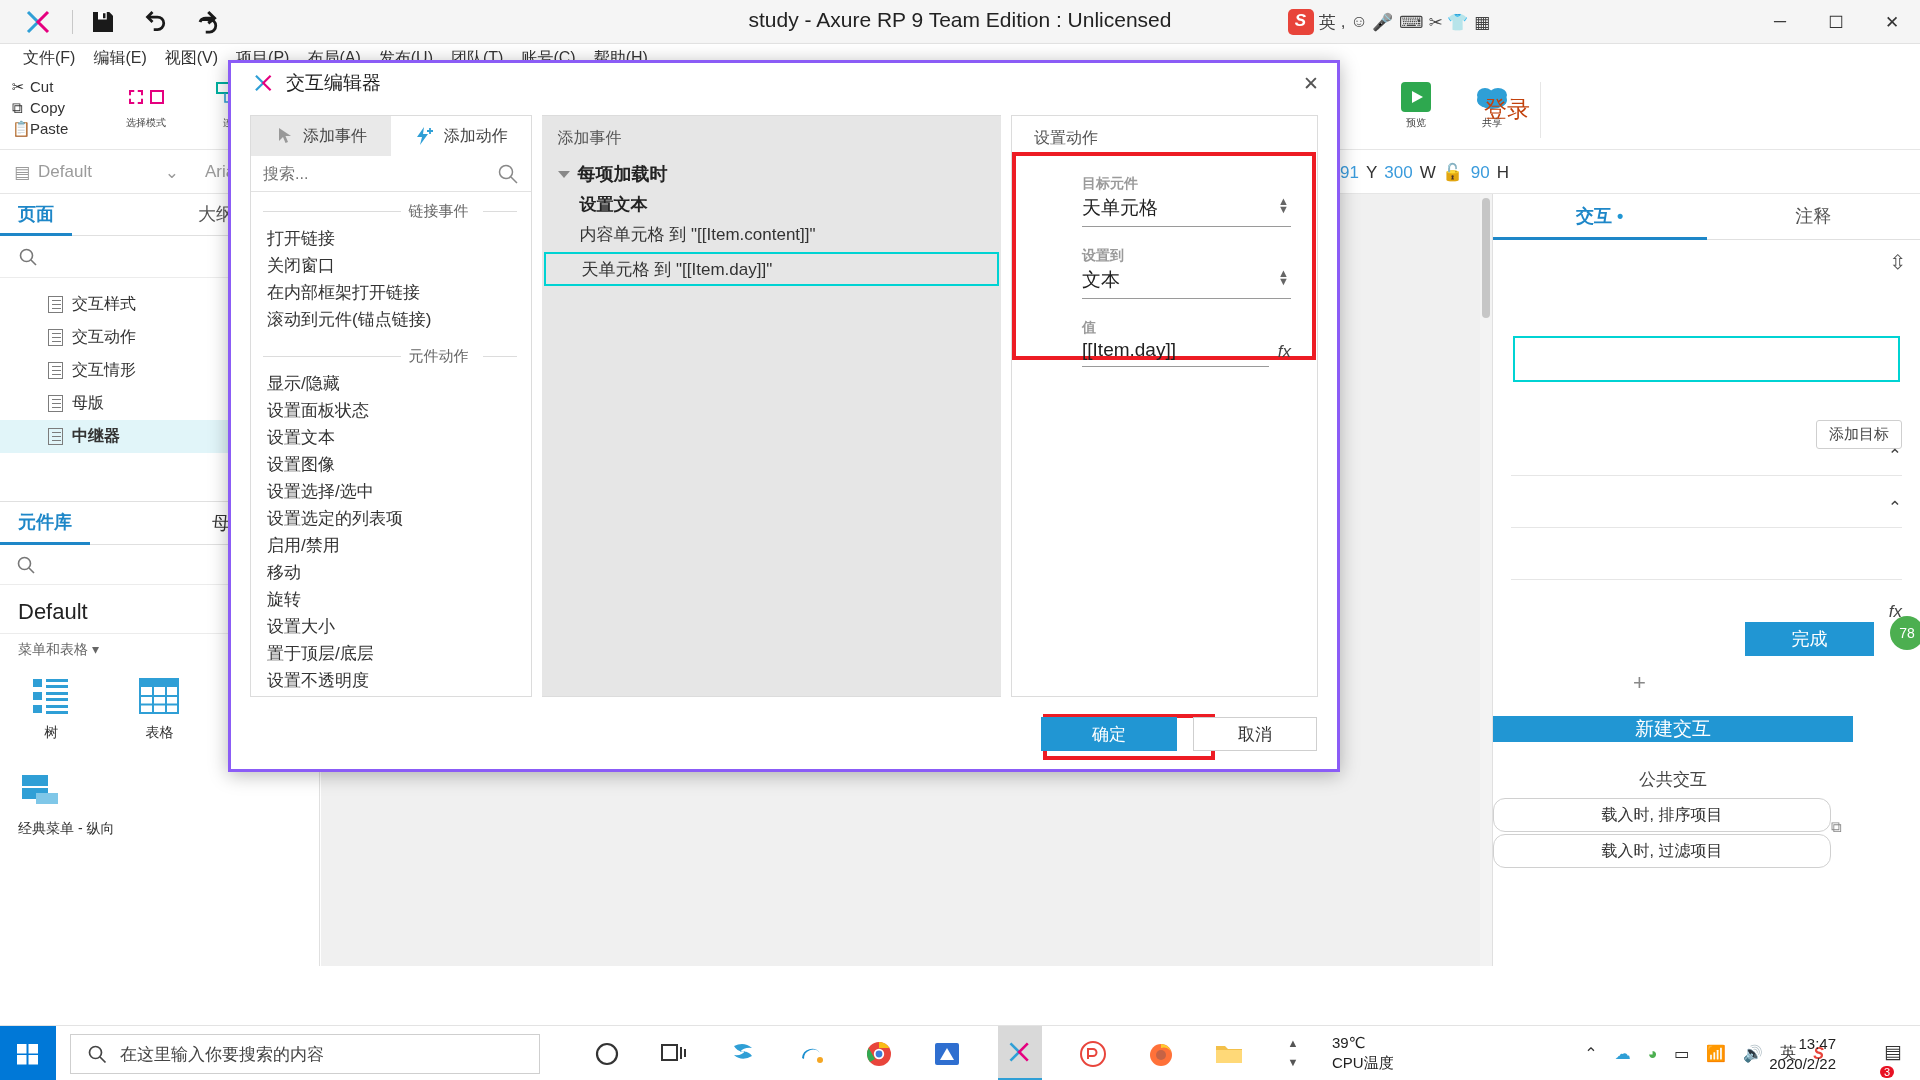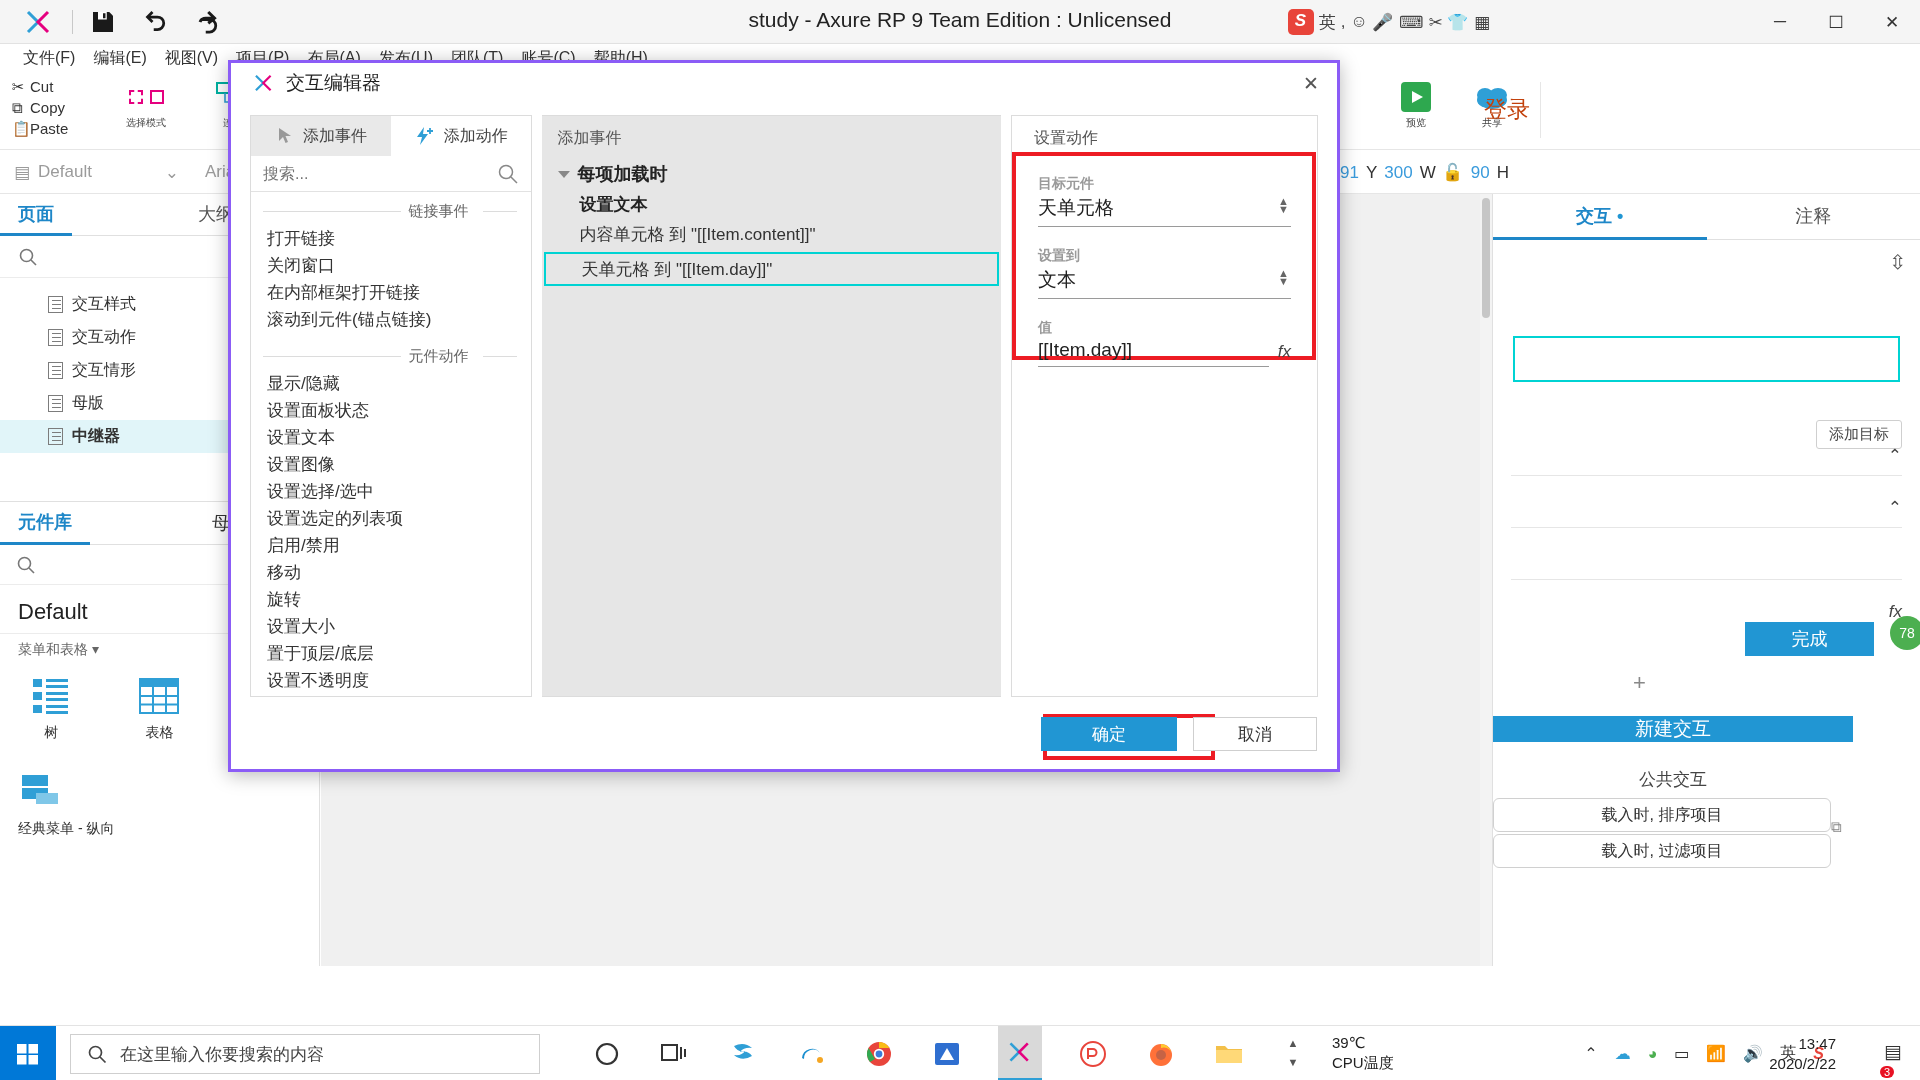--- a/index.html
+++ b/index.html
@@ -74,21 +74,21 @@
 
   
   .inspector { position:absolute; right:0; top:194px; width:428px; bottom:114px; background:#fff; border-left:1px solid #e0e0e0; }
   .ins-tabs { height:46px; display:flex; align-items:center; border-bottom:1px solid #e0e0e0; }
   .ins-tab{ flex:1; text-align:center; font-size:18px; color:#555; cursor:pointer; height:46px; line-height:44px;}
   .ins-tab.active{ color:#1e87c8; font-weight:bold; border-bottom:3px solid #1e87c8;}
   .ins-body{ position:relative; height:calc(100% - 46px); }
   .ins-slider { position:absolute; right:14px; top:10px; font-size:20px; color:#555;}
   .ins-row { position:absolute; left:18px; right:18px; height:40px; border-bottom:1px solid #e6e6e6; display:flex; align-items:center; justify-content:space-between; color:#444;}
   .ins-btn-blue { position:absolute; background:#2196d3; color:#fff; display:flex;align-items:center;justify-content:center; font-size:18px; cursor:pointer;}
-  .ins-btn-out { position:absolute; border:1px solid #d0d0d0; background:#fff; color:#333; display:flex;align-items:center;justify-content:center; font-size:16px; cursor:pointer; border-radius:6px;}
+  .ins-btn-out { position:absolute; border:1px solid #d0d0d0; background:#fff; color:#333; display:flex;align-items:center;justify-content:center; font-size:16px; cursor:pointer; border-radius:12px;}
   .addtarget { position:absolute; right:18px; top:180px; border:1px solid #cfcfcf; border-radius:3px; padding:4px 12px; font-size:15px; color:#444; background:#fff; cursor:pointer;}
 
   
   .dlg { position:absolute; left:228px; top:60px; width:1112px; height:712px; background:#fff; border:3px solid #8b5cf6; box-shadow:0 3px 18px rgba(0,0,0,.28); }
   .dlg-title { height:40px; display:flex; align-items:center; padding-left:22px; gap:11px; font-size:19px; color:#222; background:#fff; }
   .dlg-close { position:absolute; right:10px; top:6px; width:32px;height:28px;display:flex;align-items:center;justify-content:center; font-size:19px; color:#555; cursor:pointer;}
   .dlg-body { position:absolute; left:19px; top:52px; right:19px; bottom:72px; display:flex; }
 
   
   .col-left { width:288px; border:1px solid #dcdcdc; background:#fff; display:flex; flex-direction:column;}
@@ -109,21 +109,21 @@
   .cm-group{ display:flex; align-items:center; gap:8px; padding:3px 0 3px 16px; font-weight:bold; font-size:18px; color:#222;}
   .cm-caret{ width:0;height:0;border-left:6px solid transparent;border-right:6px solid transparent;border-top:7px solid #888;}
   .cm-sub{ padding:4px 0 3px 38px; font-weight:bold; font-size:17px; color:#222;}
   .cm-line{ padding:4px 0 4px 38px; font-size:17px; color:#333;}
   .cm-line.sel{ border:2px solid #00d3d3; background:#e6e6e6; margin:2px 2px 2px 2px; padding-left:36px; height:34px; display:flex; align-items:center;}
 
   
   .col-right{ width:314px; background:#fff; border:1px solid #dcdcdc; margin-left:10px; position:relative;}
   .cr-head{ padding:12px 0 8px 22px; font-size:16px; color:#555;}
   .cr-redbox{ position:absolute; left:0px; top:36px; right:1px; height:208px; border:4px solid #ed1c24; }
-  .cr-field{ padding:0 26px; }
+  .cr-field{ padding:0 26px;margin-left:44px; }
   .cr-label{ font-size:14px; color:#9a9a9a; font-weight:bold; margin-bottom:2px;}
   .cr-value{ font-size:19px; color:#222; border-bottom:1px solid #9a9a9a; padding-bottom:5px; position:relative; }
   .cr-spin{ position:absolute; right:2px; top:2px; font-size:11px; color:#666; line-height:8px;}
   .cr-fx{ position:absolute; right:-22px; bottom:4px; font-style:italic; font-size:17px; color:#444; }
 
   
   .dlg-foot{ position:absolute; right:20px; bottom:18px; display:flex; align-items:center; }
   .dlg-redbtn{ position:absolute; right:122px; bottom:9px; width:172px; height:46px; border:4px solid #ed1c24; }
   .btn-ok{ width:136px;height:34px;background:#2196d3;color:#fff;border:0;font-size:17px;cursor:pointer;font-family:inherit;}
   .btn-cancel{ width:124px;height:34px;background:#fff;color:#333;border:1px solid #cfcfcf;font-size:17px;cursor:pointer;margin-left:16px;font-family:inherit;}

